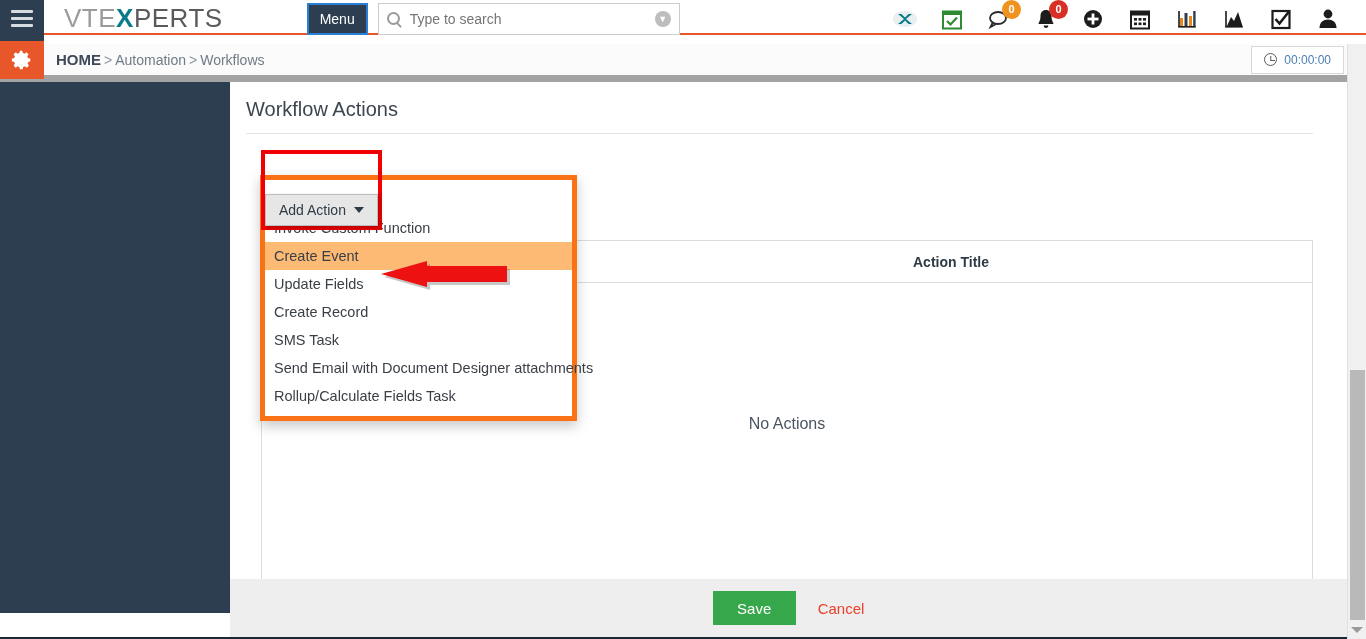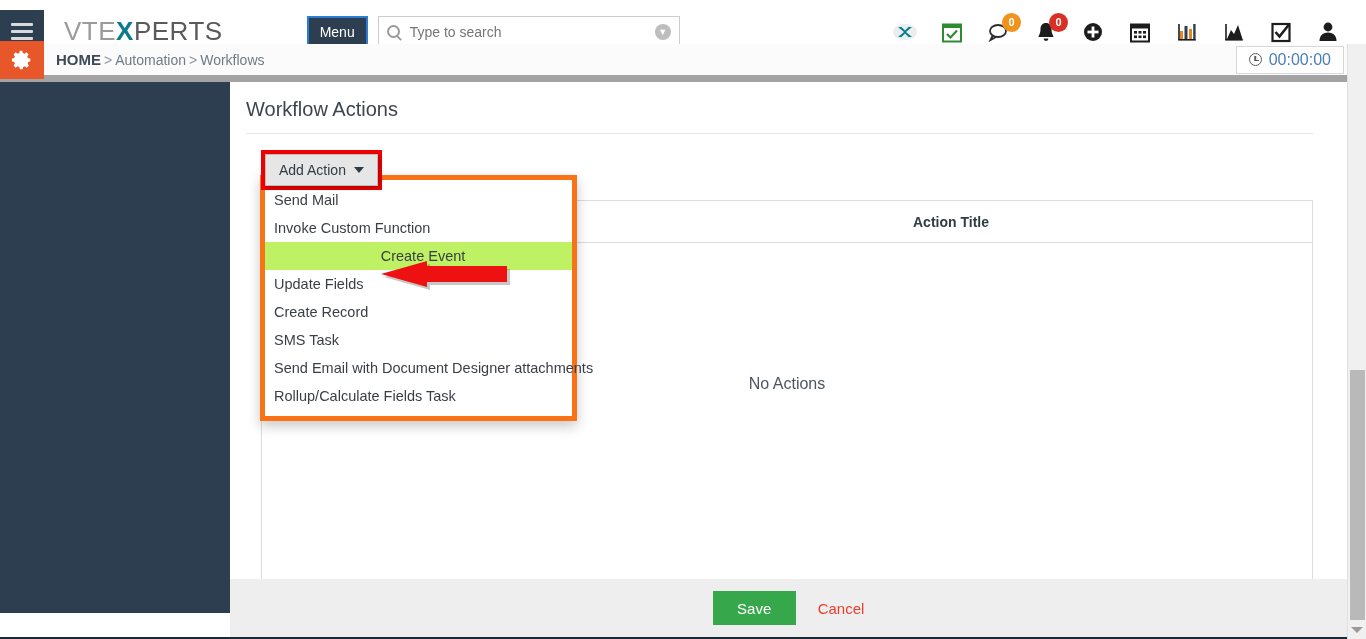--- a/index.html
+++ b/index.html
@@ -6,21 +6,21 @@
   html, body {
     margin: 0; padding: 0;
     width: 1366px; height: 639px;
     overflow: hidden;
     font-family: "Liberation Sans", sans-serif;
     background: #ffffff;
   }
 
   
   #topbar {
-    position: absolute; top: 17px; left: 0;
+    position: absolute; top: 4px; left: 0;
     width: 1366px; height: 31px;
     background: #ffffff;
     border-bottom: 2px solid #e8572a;
     display: flex; align-items: center;
   }
   #hamburger {
     width: 44px; height: 44px;
     background: #2c3e50;
     display: flex; flex-direction: column;
     align-items: center; justify-content: center;
@@ -121,21 +121,21 @@
     display: flex; align-items: center; gap: 3px;
   }
   #crumbs .home { color: #3d4a57; font-weight: 600; font-size: 15px; }
   #crumbs .sep { color: #8a949d; }
 
   #timer {
     margin-left: auto; margin-right: 22px;
     border: 1px solid #d8d8d8; background: #fff;
     height: 28px; padding: 0 12px;
     display: flex; align-items: center; gap: 7px;
-    font-size: 16px; color: #4a7fb5; cursor: pointer;
+    font-size: 12px; color: #4a7fb5; cursor: pointer;
   }
   #timer .clock {
     width: 13px; height: 13px; border: 1.6px solid #5b5b5b;
     border-radius: 50%; position: relative;
   }
   #timer .clock::before {
     content:""; position:absolute; left:50%; top:2px;
     width:1.5px; height:5px; background:#5b5b5b; transform: translateX(-50%);
   }
   #timer .clock::after {
@@ -176,20 +176,21 @@
   #add-action-btn {
     background: #e6e6e6;
     border: 1px solid #bdbdbd;
     color: #2f3b45;
     font-size: 14px;
     padding: 7px 13px;
     cursor: pointer;
     display: flex; align-items: center; gap: 8px;
     font-family: "Liberation Sans", sans-serif;
     box-shadow: 2px 2px 4px rgba(0,0,0,.25);
+    margin-top: 40px;
   }
   #add-action-btn .caret {
     width: 0; height: 0;
     border-left: 5px solid transparent;
     border-right: 5px solid transparent;
     border-top: 6px solid #2f3b45;
   }
 
   
   #table-area {
@@ -229,21 +230,21 @@
     z-index: 25;
     padding: 6px 0;
   }
   .dd-item {
     font-size: 14.5px; color: #3a3f45;
     padding: 5px 0 5px 9px;
     cursor: pointer;
     line-height: 18px;
     white-space: nowrap;
   }
-  .dd-item.active { background: #bef264; text-align: center; }
+  .dd-item.active { background: #fdba74; }
 
   
   #arrow {
     position: absolute;
     top: 258px; left: 378px;
     width: 132px; height: 36px;
     z-index: 40;
     pointer-events: none;
   }
 

